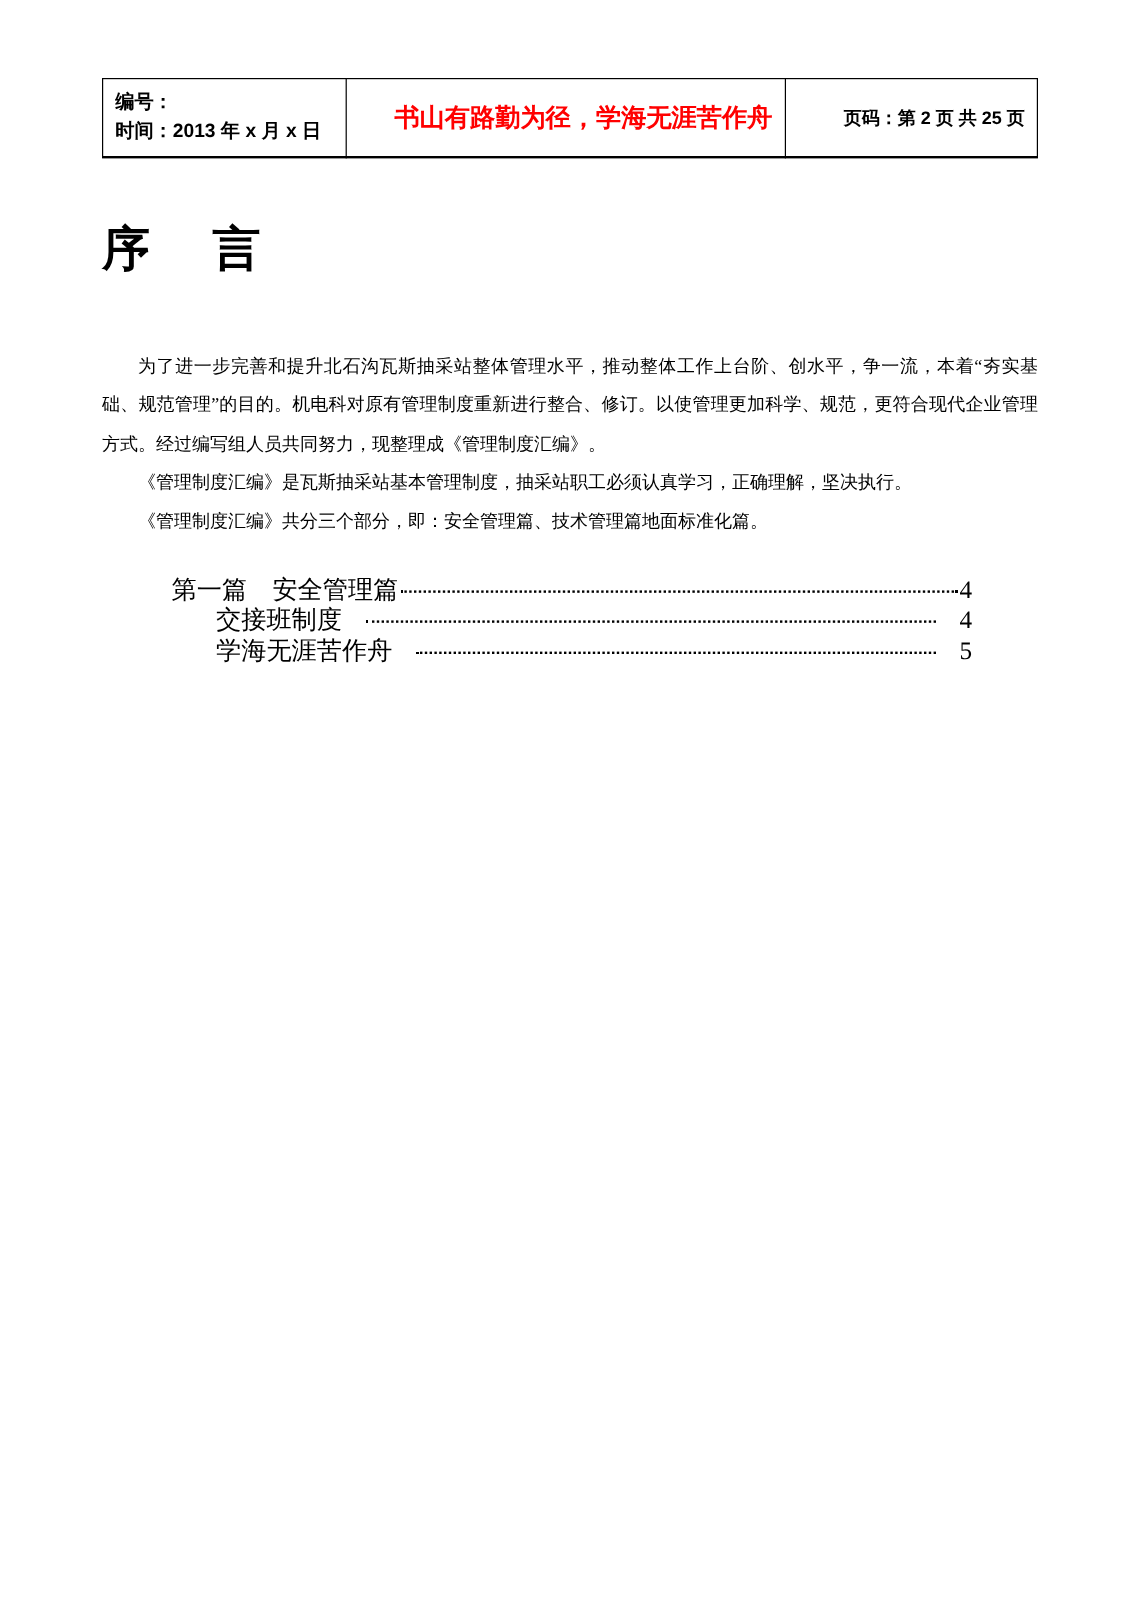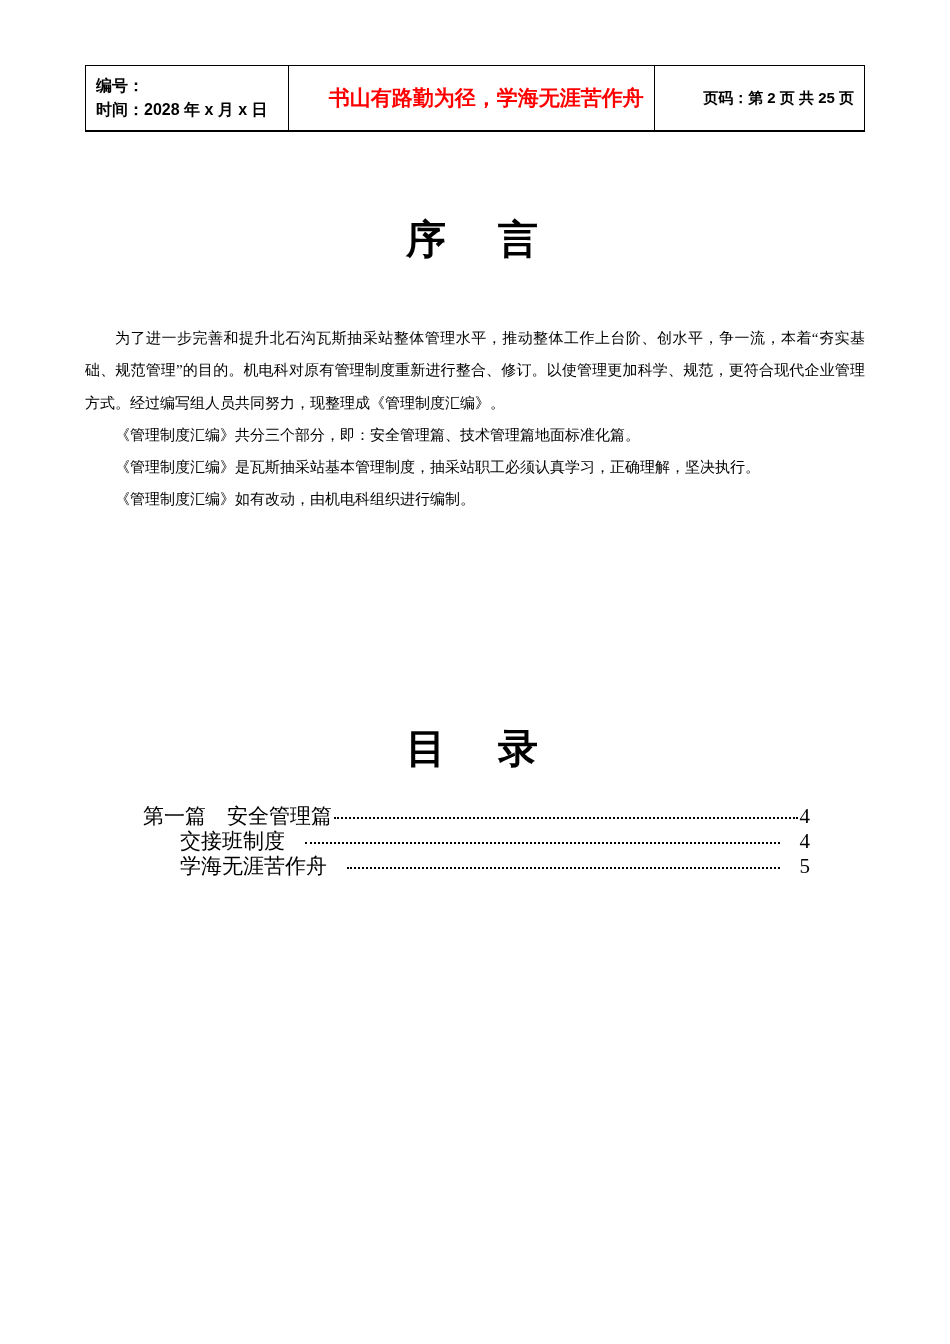--- a/index.html
+++ b/index.html
@@ -48,22 +48,21 @@
   .hdr-right {
     width: 27%;
     font-size: 15px;
     font-weight: bold;
     font-family: "Liberation Sans", "DejaVu Sans", sans-serif;
     text-align: right;
   }
 
   
   .preface-title {
-    margin-top: 80px;
-    text-align: center;
+    margin-top: 48px;
     font-size: 40px;
     font-weight: bold;
     letter-spacing: 6px;
     font-family: "Liberation Sans", "DejaVu Sans", sans-serif;
   }
   .body-text {
     margin-top: 55px;
   }
   .body-text p {
     font-size: 15px;
@@ -118,42 +117,40 @@
 </head>
 <body>
 
 <div class="page">
 
   <table class="header-table">
     <tbody>
       <tr>
         <td class="hdr-left">
           <div>编号：</div>
-          <div>时间：2028 年 x 月 x 日</div>
+          <div>时间：2013 年 x 月 x 日</div>
         </td>
         <td class="hdr-mid">
           <span>书山有路勤为径，学海无涯苦作舟</span>
         </td>
         <td class="hdr-right">
           <span>页码：第 2 页  共 25 页</span>
         </td>
       </tr>
     </tbody>
   </table>
 
   <h1 class="preface-title">序　言</h1>
 
   <div class="body-text">
     <p>为了进一步完善和提升北石沟瓦斯抽采站整体管理水平，推动整体工作上台阶、创水平，争一流，本着“夯实基础、规范管理”的目的。机电科对原有管理制度重新进行整合、修订。以使管理更加科学、规范，更符合现代企业管理方式。经过编写组人员共同努力，现整理成《管理制度汇编》。</p>
+    <p>《管理制度汇编》是瓦斯抽采站基本管理制度，抽采站职工必须认真学习，正确理解，坚决执行。</p>
     <p>《管理制度汇编》共分三个部分，即：安全管理篇、技术管理篇地面标准化篇。</p>
-    <p>《管理制度汇编》是瓦斯抽采站基本管理制度，抽采站职工必须认真学习，正确理解，坚决执行。</p>
-    <p>《管理制度汇编》如有改动，由机电科组织进行编制。</p>
   </div>
 
-  <h1 class="toc-title">目　录</h1>
 
   <div class="toc">
     <div class="toc-row level-1">
       <span class="toc-label">第一篇　安全管理篇</span>
       <span class="toc-leader"></span>
       <span class="toc-page">4</span>
     </div>
     <div class="toc-row level-2">
       <span class="toc-label">交接班制度</span>
       <span class="toc-leader"></span>

